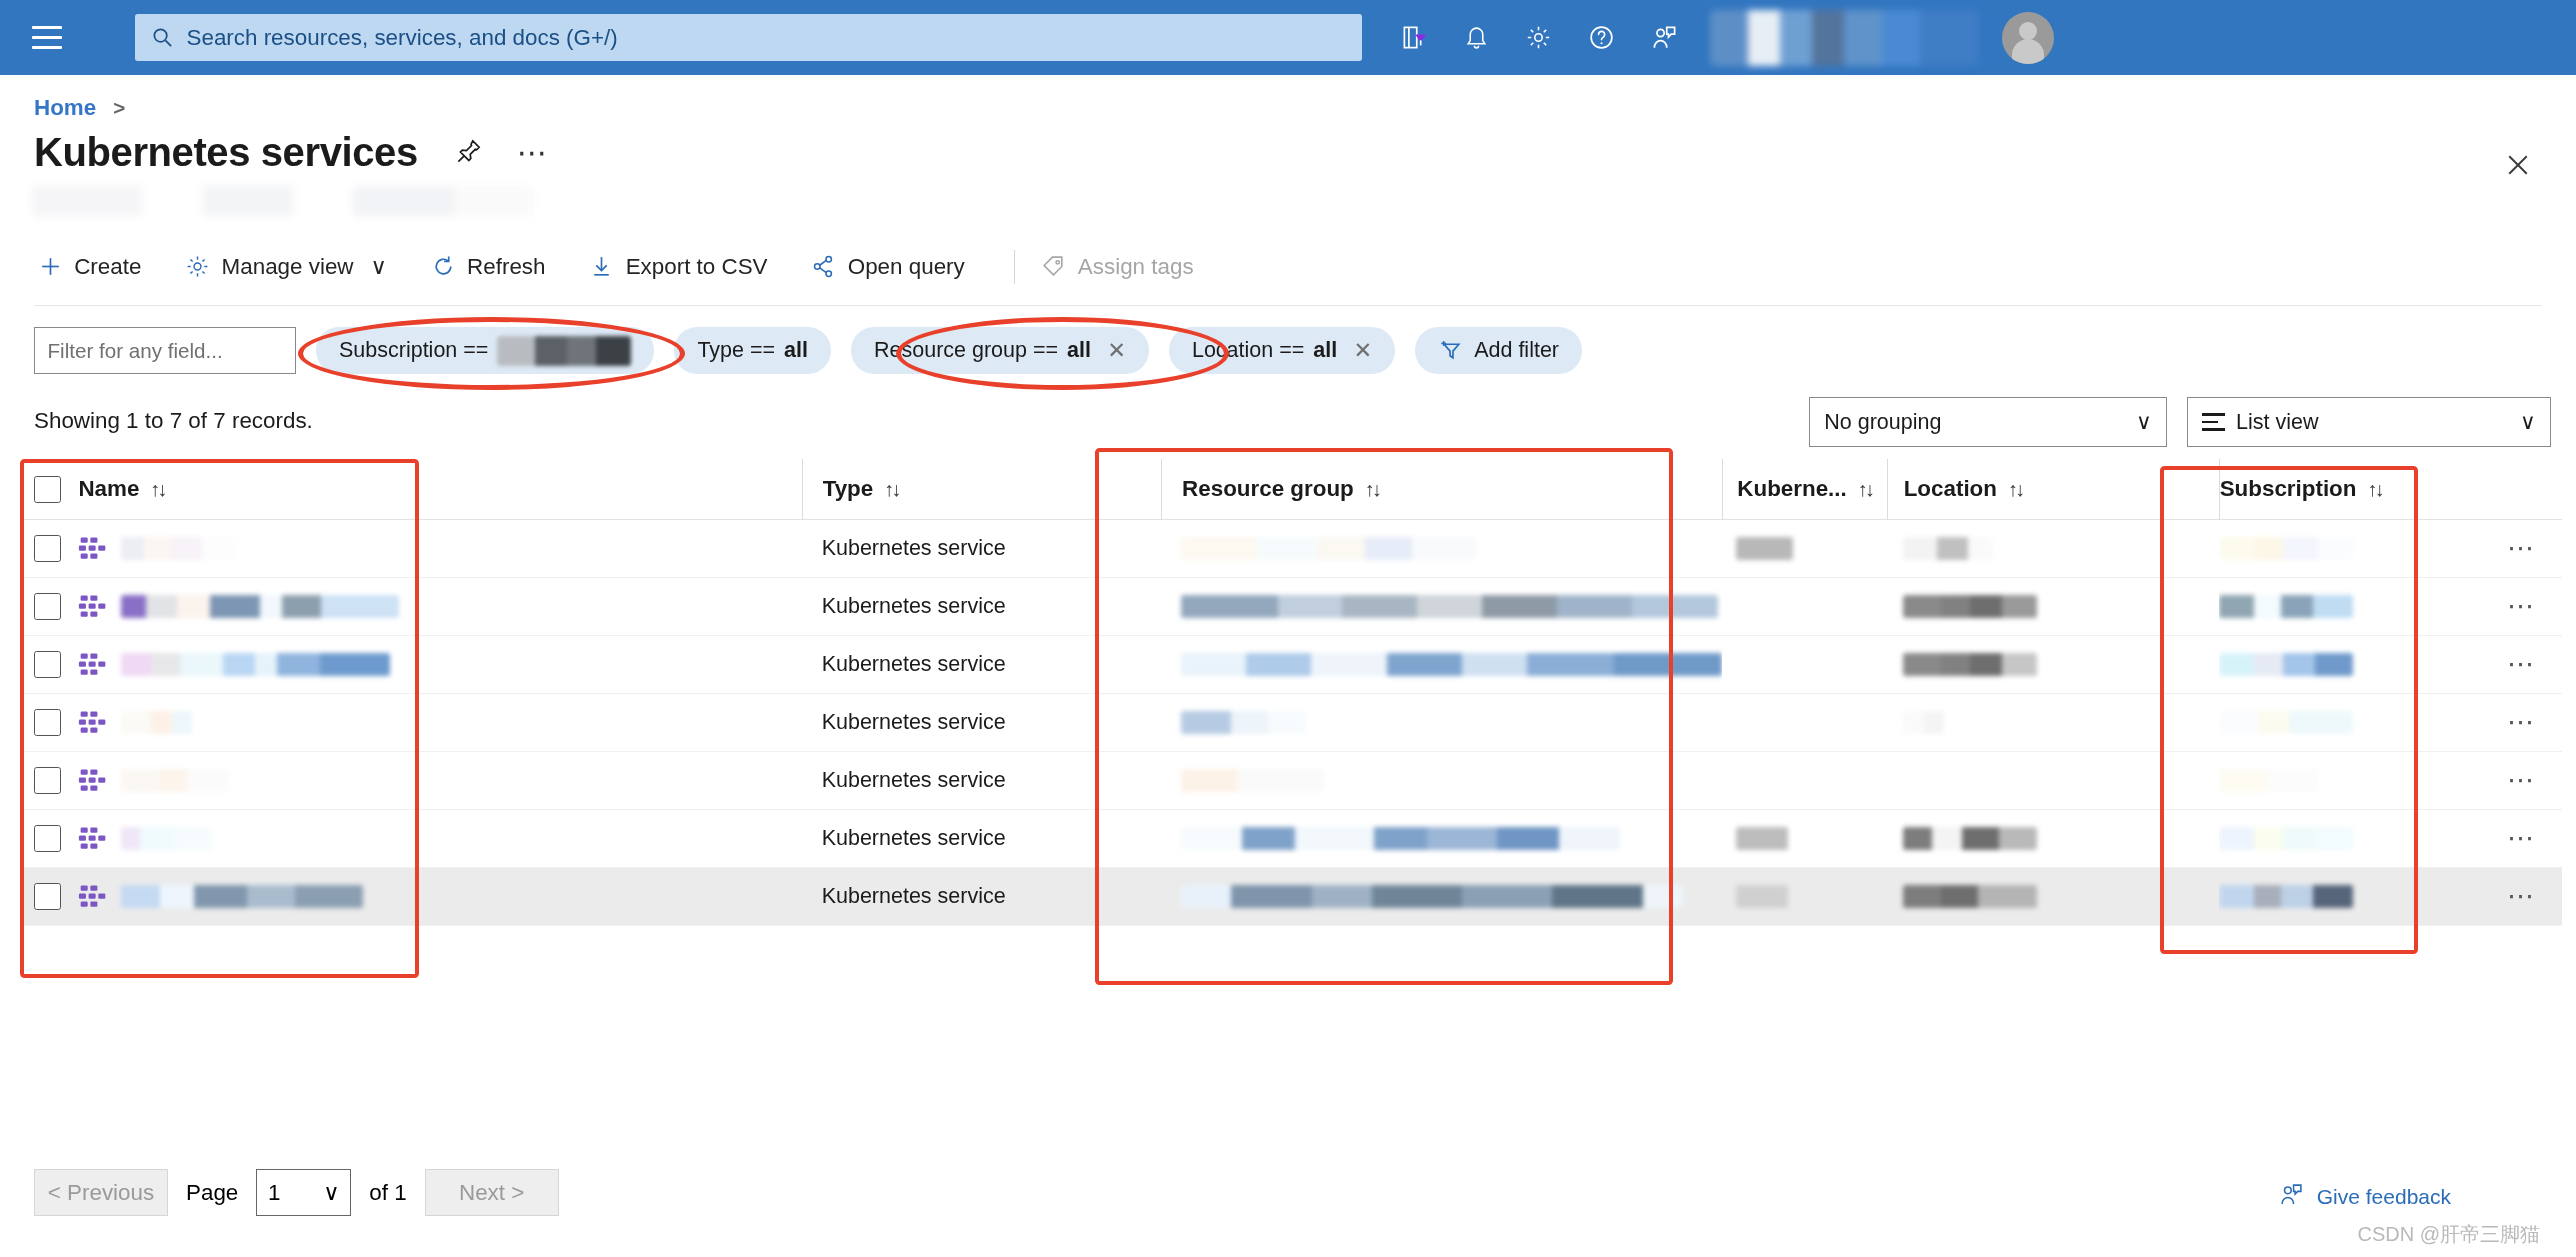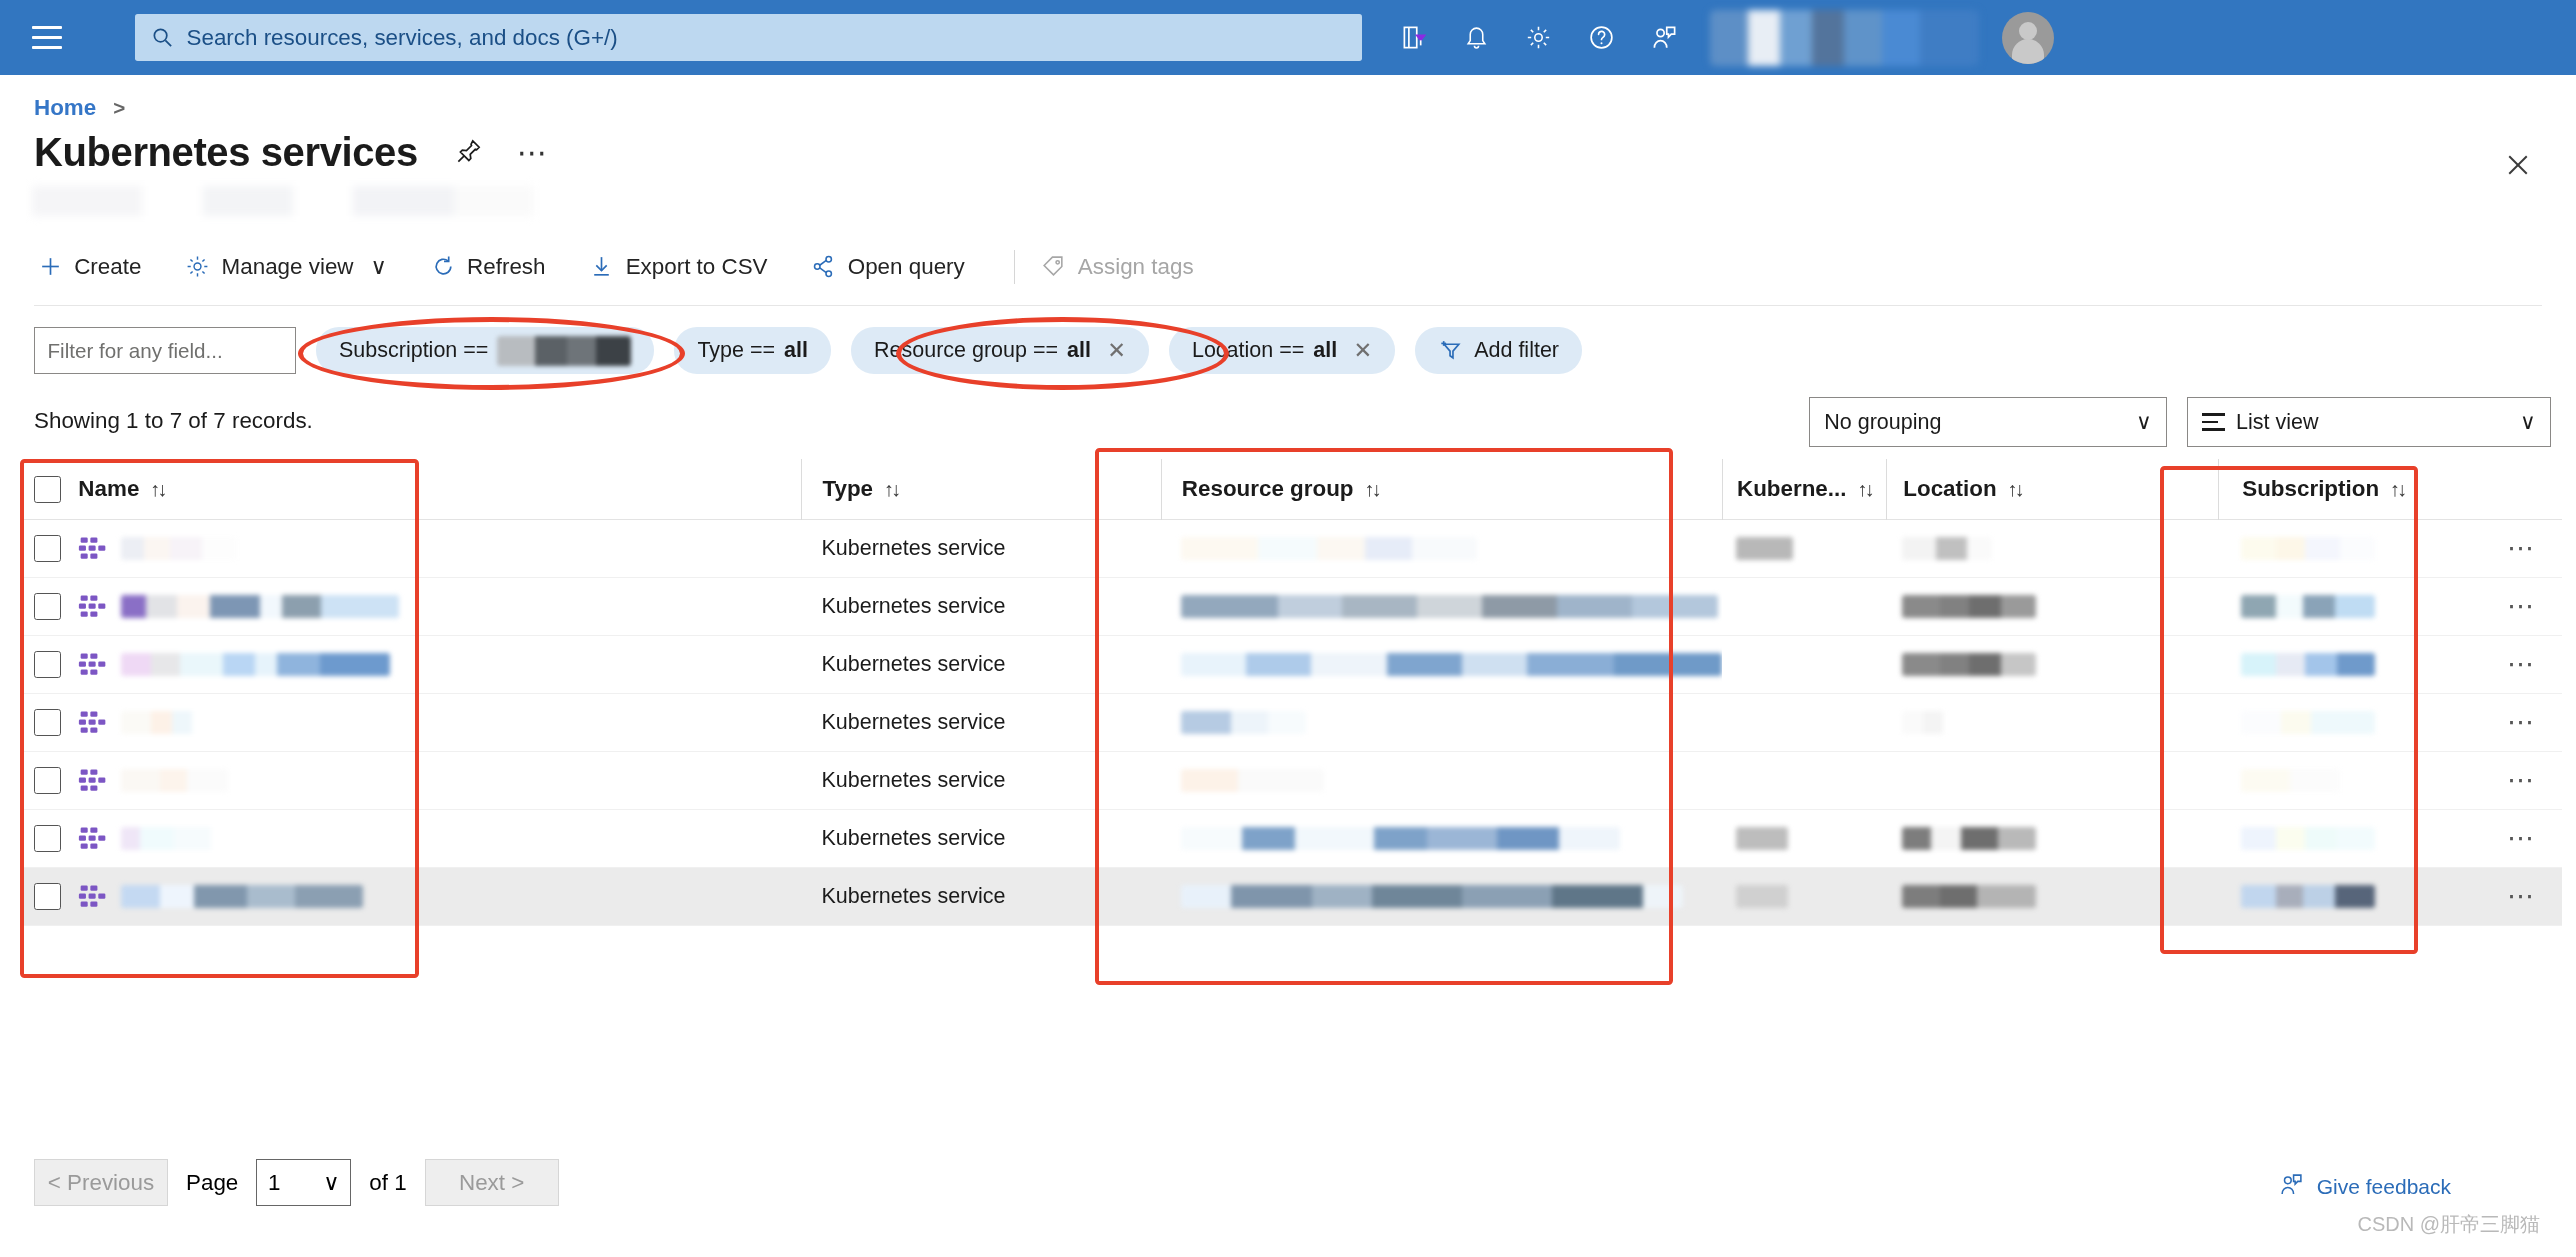--- a/index.html
+++ b/index.html
@@ -162,39 +162,39 @@
   .chk {
     width: 27px; height: 27px; border: 1.8px solid #555; border-radius: 2.7px; background:#fff;
     cursor:pointer;
   }
 
   .c-name  { width: 743px; padding-left: 3.6px; }
   .c-type  { width: 367px; padding-left: 20px; }
   .c-rg    { width: 573px; padding-left: 20px; }
   .c-kv    { width: 168px; padding-left: 14.3px; }
   .c-loc   { width: 339px; padding-left: 16px; }
-  .c-sub   { width: 269px; padding-left: 23px; }
+  .c-sub   { width: 269px; }
   .c-menu  { width: 82px; display:flex; align-items:center; justify-content:center; }
 
   .grow {
     display:flex; align-items:center; height: 58px;
     border-bottom: 0.9px solid #f0f0f0; font-size: 21.5px; color:#1b1b1b;
   }
   .grow.sel { background: #ebebeb; }
   .grow .cell { display:flex; align-items:center; height: 58px; overflow:hidden; }
   .rowmenu { color:#555; font-size: 27px; letter-spacing: 2.7px; line-height:.4; cursor:pointer; }
 
   .aks { width: 30px; height: 30px; margin-right: 12.5px; flex: 0 0 30px; position:relative; }
 
   .blurtext {
     height: 23px; border-radius: 2.7px; filter: blur(2.9px);
   }
 
   
-  .footer { position:absolute; bottom: 12px; left:0; width: 2576px; height: 115px; background:#fff; }
+  .footer { position:absolute; bottom: 2px; left:0; width: 2576px; height: 115px; background:#fff; }
   .pager { position:absolute; bottom: 39px; left: 34px; display:flex; align-items:center; gap: 18px; font-size: 22.4px; }
   .pgbtn {
     height: 47px; min-width: 134px; border:0.9px solid #d6d6d6; background:#eeeeee;
     color:#9a9a9a; display:flex; align-items:center; justify-content:center;
     font-size: 22.4px; font-family:"Liberation Sans",sans-serif; cursor:default;
   }
   .pgsel {
     height: 47px; width: 95px; border:0.9px solid #666; background:#fff;
     display:flex; align-items:center; justify-content:space-between; padding: 0 10.7px;
     font-size: 22.4px; cursor:pointer;

